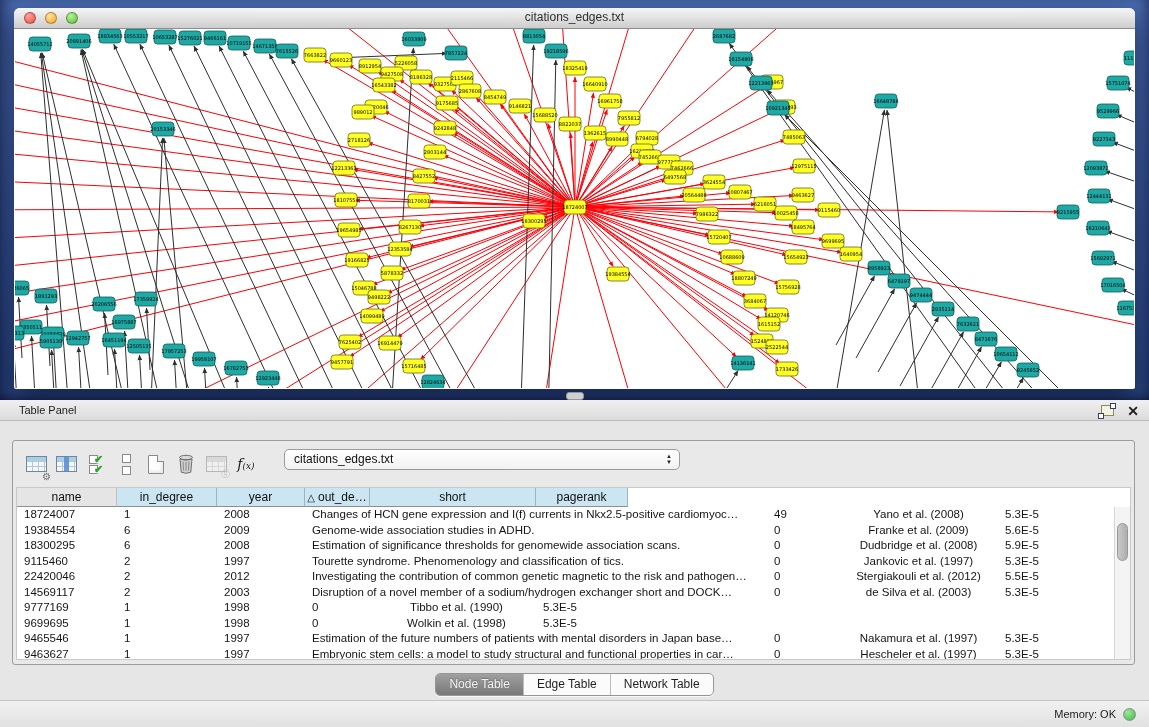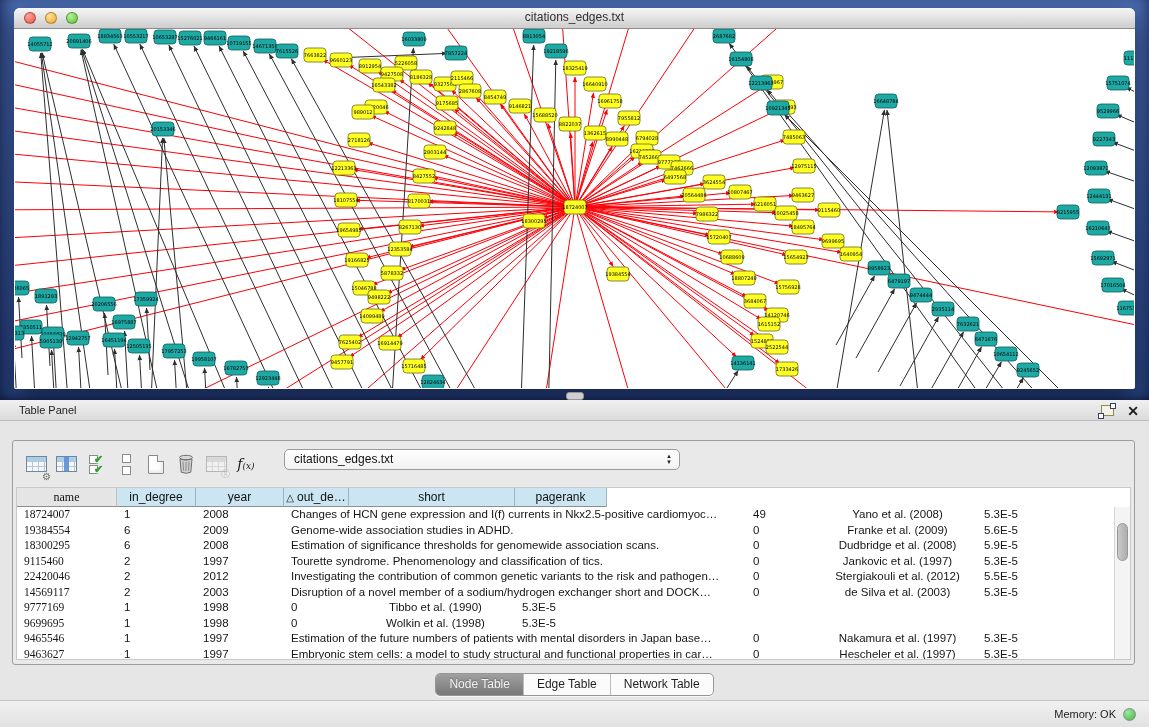--- a/index.html
+++ b/index.html
@@ -61,21 +61,21 @@
   .twrap{position:absolute;left:3px;right:3px;top:46px;bottom:4px;background:#fff;border:1px solid #c9c9c9;box-sizing:border-box;}
   .thead{display:flex;height:19px;}
   .hcell{box-sizing:border-box;font-size:12px;color:#111;text-align:center;line-height:18px;
     background:#cbe6f2;border-right:1px solid #9ab6c4;border-bottom:1px solid #8e8e8e;
     white-space:nowrap;overflow:hidden;}
   .hcell.gray{background:#e5e5e5;border-right-color:#c0c0c0;}
   .sort-tri{font-size:10px;margin-right:3px;}
   .tbody{position:absolute;left:0;right:16px;top:19px;bottom:0;overflow:hidden;}
   .trow{display:flex;height:15.5px;line-height:15.5px;}
   .tcell{box-sizing:border-box;padding-left:7px;font-size:11.5px;color:#151515;white-space:nowrap;overflow:hidden;}
-  .c0{width:100px;font-family:Liberation Serif, serif;}.c1{width:79px;}.c2{width:88px;}.c3{width:462px;}.c4{width:65px;}.c5{width:166px;text-align:center;}.c6{width:92px;}
+  .c0{width:100px;}.c1{width:100px;}.c2{width:88px;}.c3{width:462px;}.c4{width:65px;}.c5{width:166px;text-align:center;}.c6{width:92px;}
   .vscroll{position:absolute;right:0;top:19px;bottom:0;width:16px;background:#f4f4f4;border-left:1px solid #d6d6d6;box-sizing:border-box;}
   .vthumb{position:absolute;left:2px;right:2px;top:16px;height:36px;border-radius:6px;background:linear-gradient(90deg,#c9c9c9,#aeaeae);border:1px solid #979797;}
   
   .tabbar{position:absolute;left:0;top:273px;width:100%;display:flex;justify-content:center;}
   .seg{display:flex;height:21px;border:1px solid #969696;border-radius:5px;overflow:hidden;background:#fbfbfb;
     box-shadow:0 1px 0 rgba(255,255,255,.7);}
   .seg-btn{padding:0 13px;font-size:12px;line-height:21px;color:#1f1f1f;border-left:1px solid #bdbdbd;}
   .seg-btn:first-child{border-left:none;text-align:center;}
   .seg-btn.active{background:linear-gradient(#a0a0a0,#787878);color:#f3f3f3;text-shadow:0 -1px 1px rgba(0,0,0,.25);}
   
@@ -924,21 +924,21 @@
             <span class="tcell c2">1997</span>
             <span class="tcell c3">Tourette syndrome. Phenomenology and classification of tics.</span>
             <span class="tcell c4">0</span>
             <span class="tcell c5">Jankovic et al. (1997)</span>
             <span class="tcell c6">5.3E-5</span>
           </div>
           <div class="trow">
             <span class="tcell c0">22420046</span>
             <span class="tcell c1">2</span>
             <span class="tcell c2">2012</span>
-            <span class="tcell c3">Investigating the contribution of common genetic variants to the risk and pathogen…</span>
+            <span class="tcell c3">Investigating the contribution of common genetic magnetic to the risk and pathogen…</span>
             <span class="tcell c4">0</span>
             <span class="tcell c5">Stergiakouli et al. (2012)</span>
             <span class="tcell c6">5.5E-5</span>
           </div>
           <div class="trow">
             <span class="tcell c0">14569117</span>
             <span class="tcell c1">2</span>
             <span class="tcell c2">2003</span>
             <span class="tcell c3">Disruption of a novel member of a sodium/hydrogen exchanger short and DOCK…</span>
             <span class="tcell c4">0</span>

